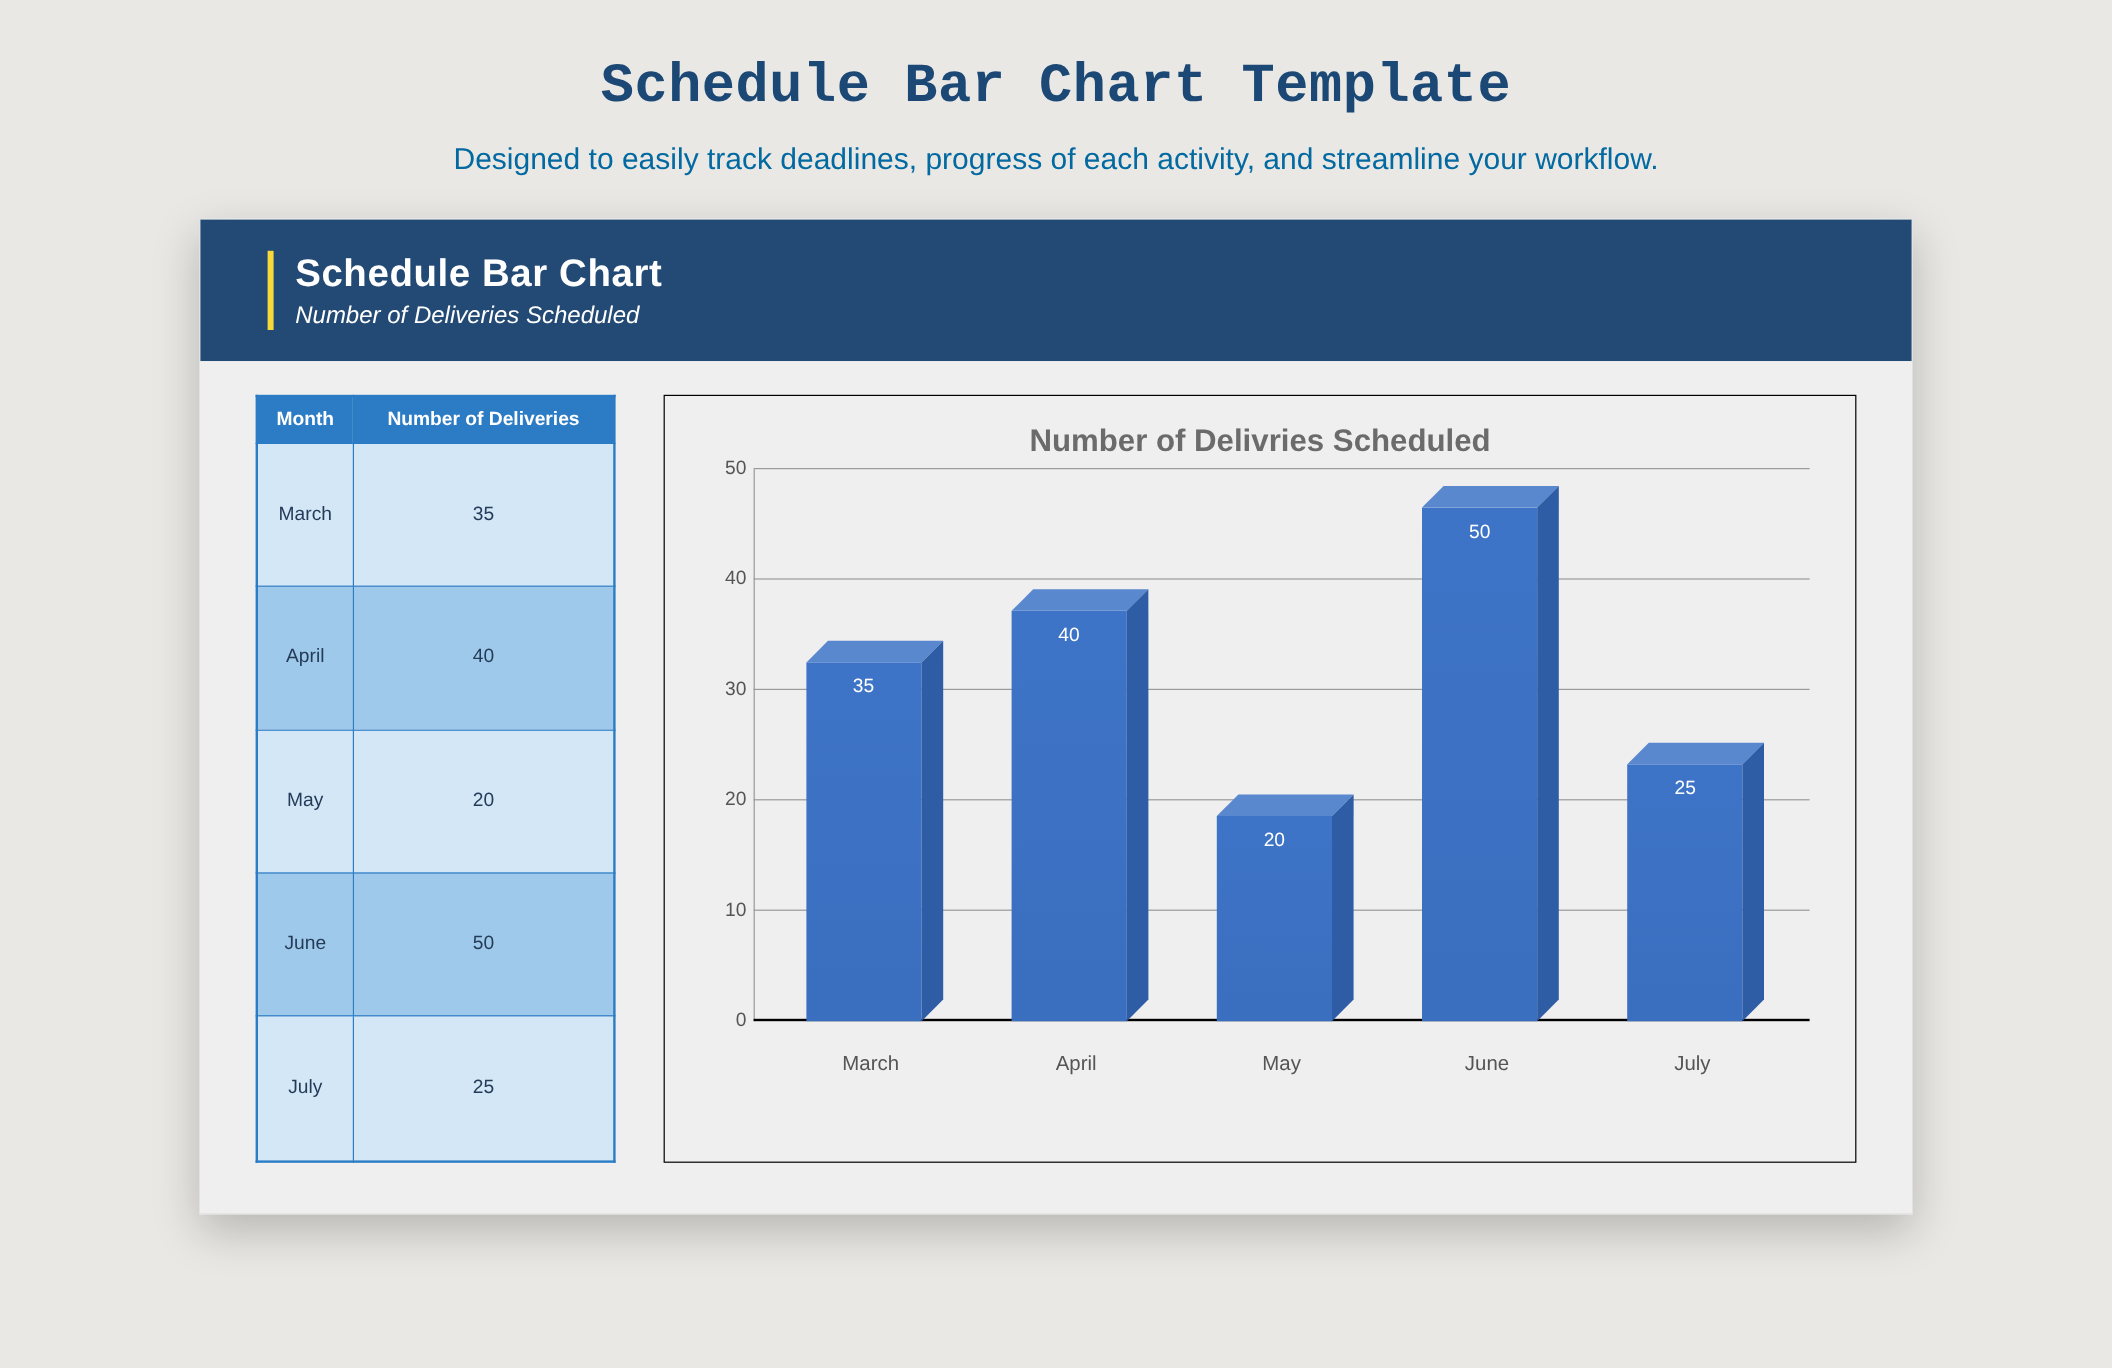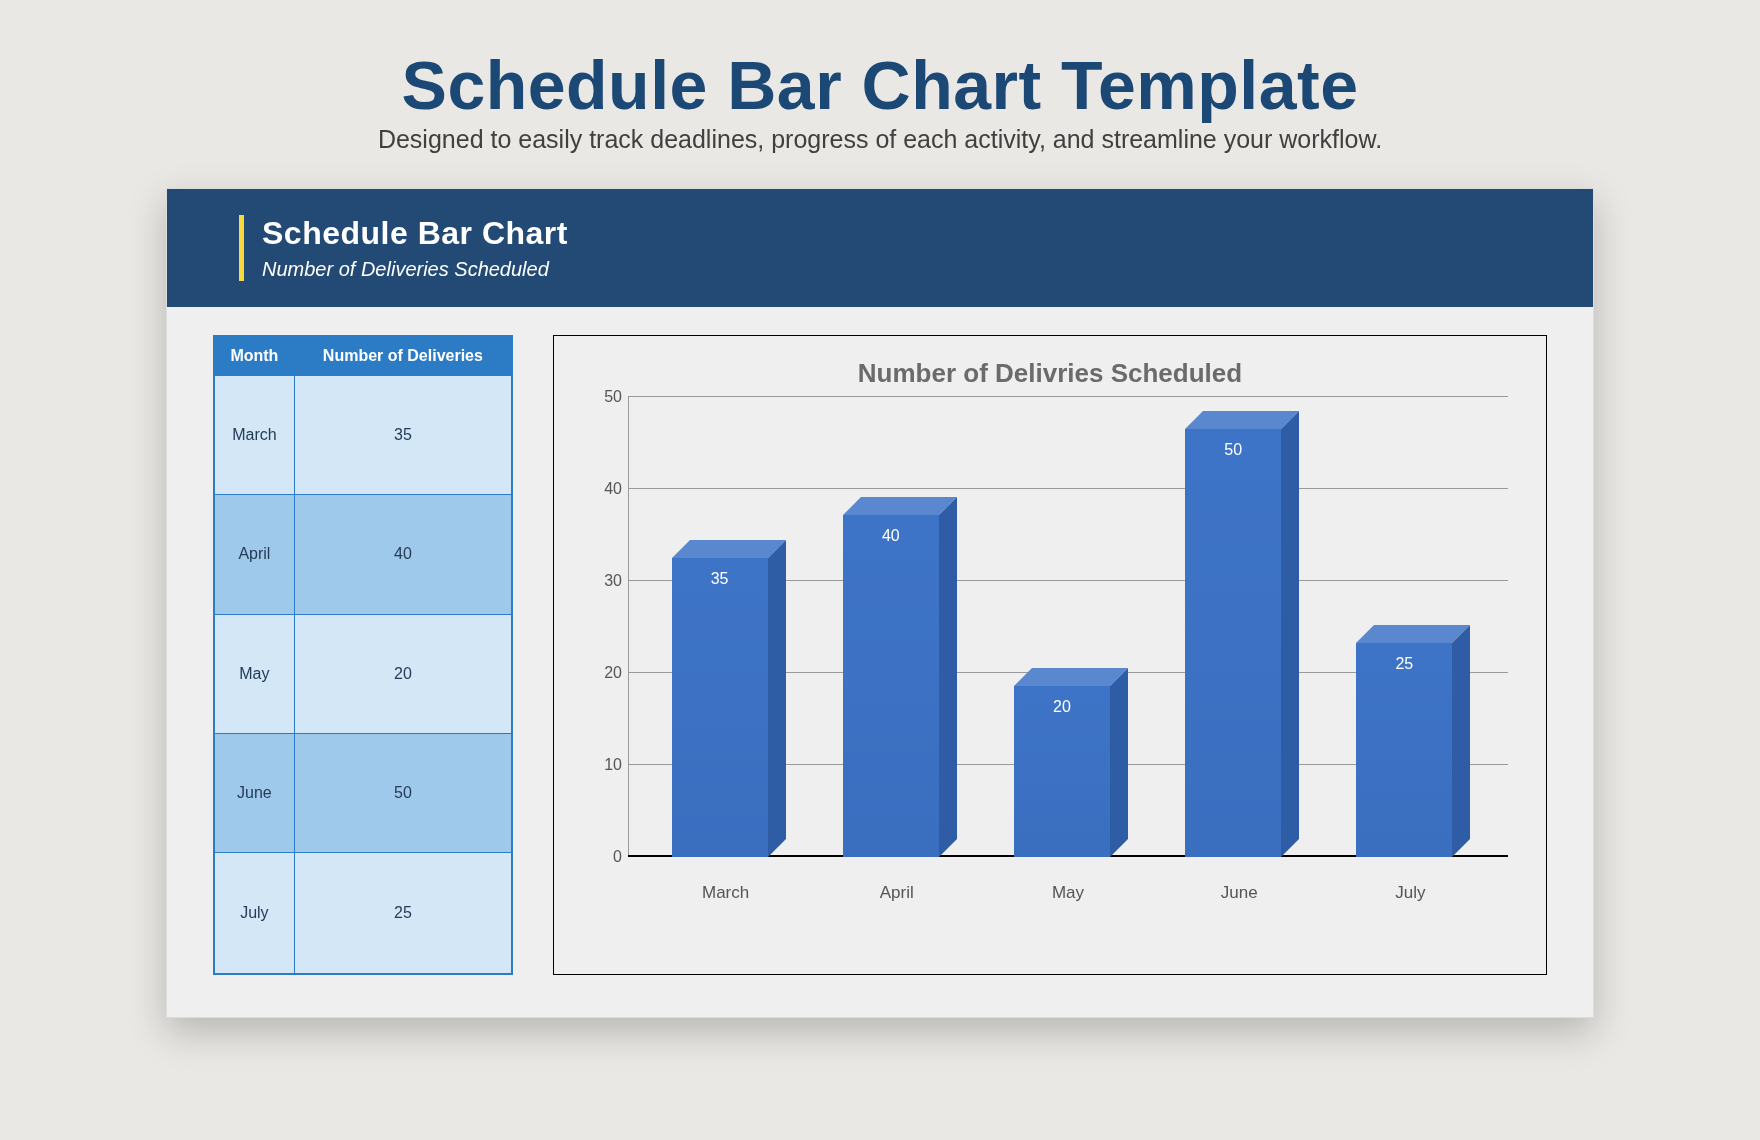--- a/index.html
+++ b/index.html
@@ -11,24 +11,24 @@
     --table-header:#2c7cc5;
     --row-light:#d3e7f7;
     --row-blue:#9fc9ea;
     --grid-grey:#9a9a9a;
     --bar-face:#3e74c7;
     --bar-top:#5a88cf;
     --bar-side:#2f5da5;
   }
   html,body{margin:0;padding:0;background:var(--page-bg);font-family:"Segoe UI",Arial,sans-serif;color:#222;}
   .page{width:1760px;height:1140px;position:relative;box-sizing:border-box;padding:40px 160px 0 160px;}
-  .main-title{font-family:Liberation Sans, sans-serif;font-weight:700;color:var(--title-navy);font-size:68px;text-align:center;margin:6px 0 1px 0;letter-spacing:0.5px;}
-  .sub-title{font-size:25px;color:#404040;text-align:center;margin:0 0 34px 0;font-weight:400;}
+  .main-title{font-family:Liberation Mono, monospace;font-weight:700;color:var(--title-navy);font-size:46px;text-align:center;margin:6px 0 21px 0;letter-spacing:0.5px;}
+  .sub-title{font-size:25px;color:#0369a1;text-align:center;margin:0 0 34px 0;font-weight:400;}
   .card{background:#fff;border:1px solid #dcdcdc;box-shadow:0 14px 36px rgba(0,0,0,0.22);margin:0 6px;}
-  .card-header{background:var(--navy-header);color:#fff;padding:26px 56px 26px 72px;}
+  .card-header{background:var(--navy-header);color:#fff;padding:26px 56px 26px 56px;}
   .card-header-inner{border-left:5px solid var(--accent-yellow);padding-left:18px;}
   .card-title{font-size:32px;font-weight:700;letter-spacing:0.5px;}
   .card-subtitle{font-size:20px;font-style:italic;margin-top:6px;font-weight:400;}
   .card-body{display:flex;gap:40px;padding:28px 46px 42px 46px;background:#efefef;}
   
   .datatable{border:2px solid var(--table-header);border-collapse:collapse;width:300px;font-size:16px;flex:0 0 auto;}
   .datatable th{background:var(--table-header);color:#fff;font-weight:700;padding:10px 8px;text-align:center;border:1px solid var(--table-header);}
   .datatable td{padding:4px 8px;text-align:center;border:1px solid var(--table-header);color:#243c58;}
   .row-light{background:var(--row-light);}
   .row-blue{background:var(--row-blue);}

